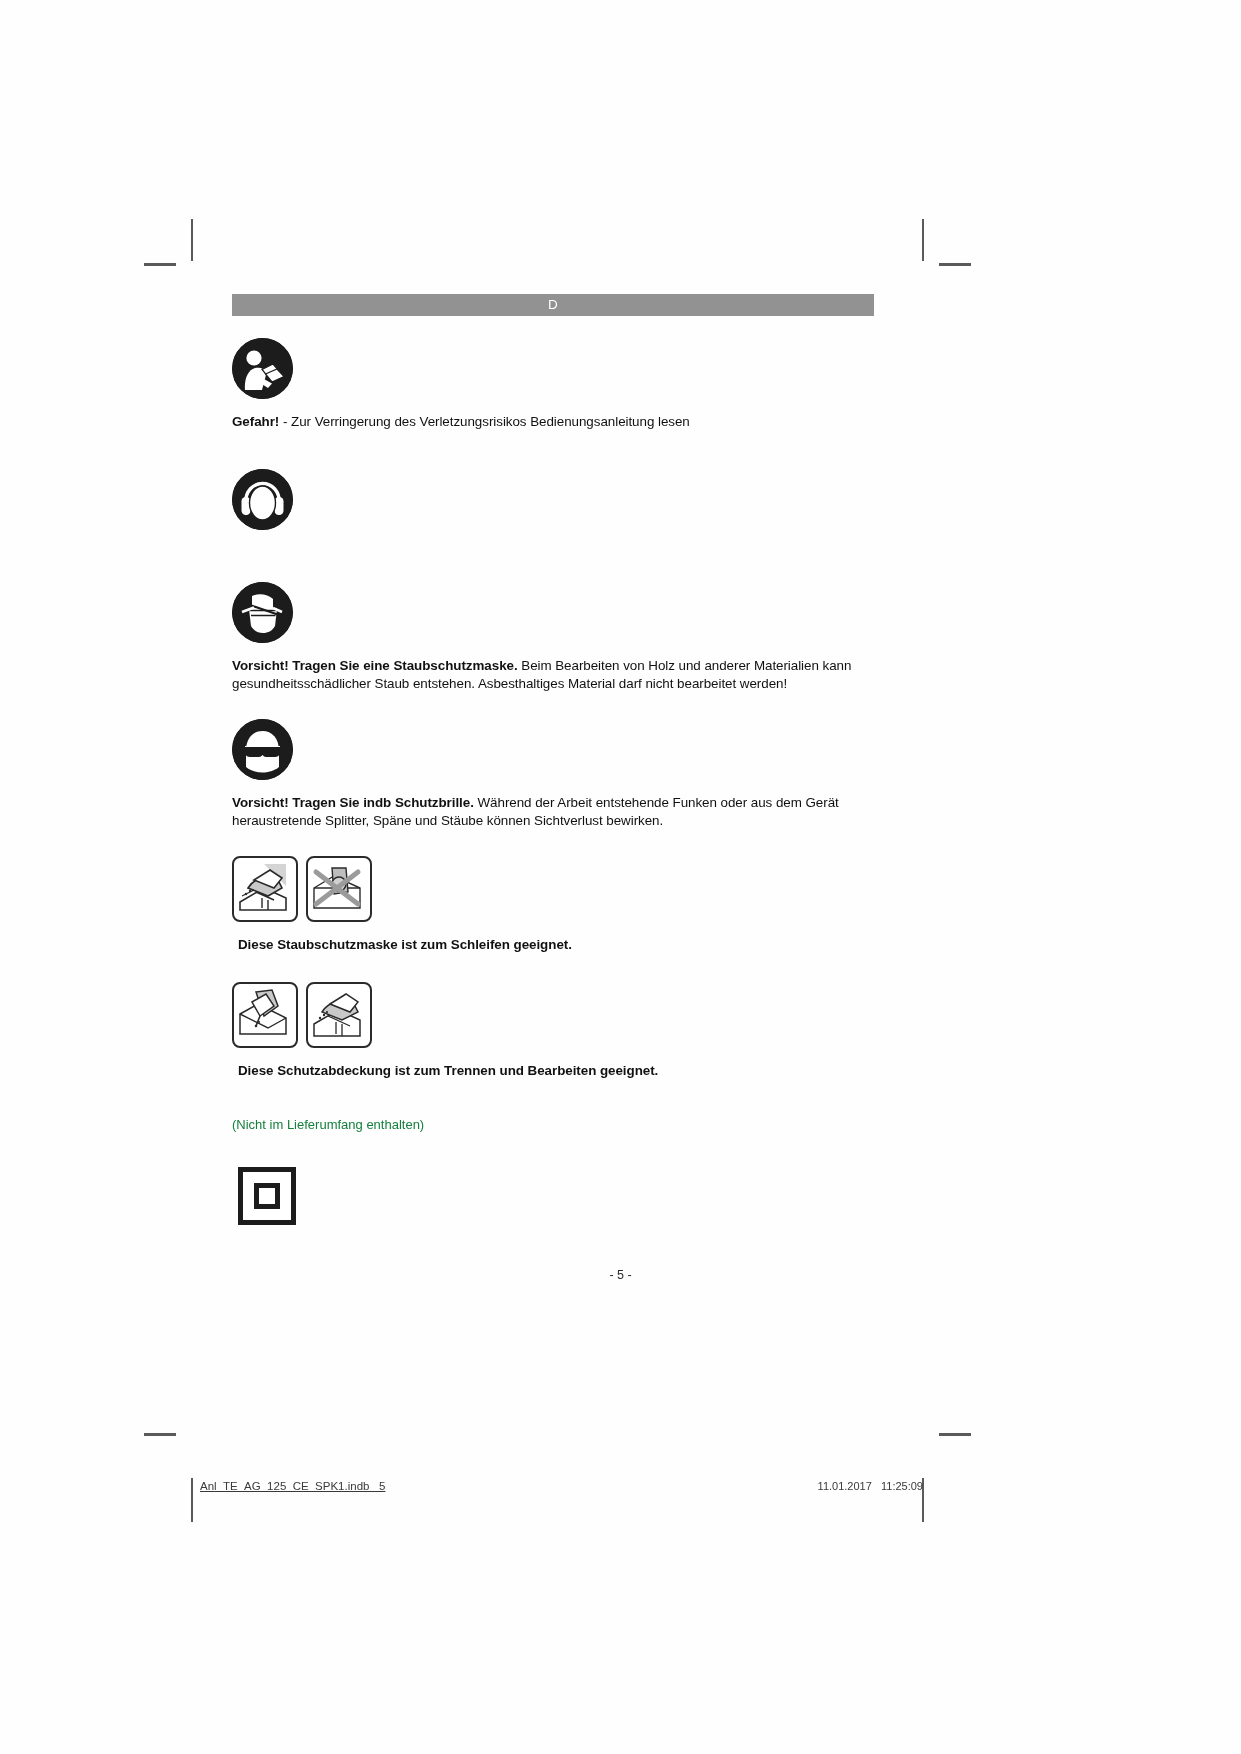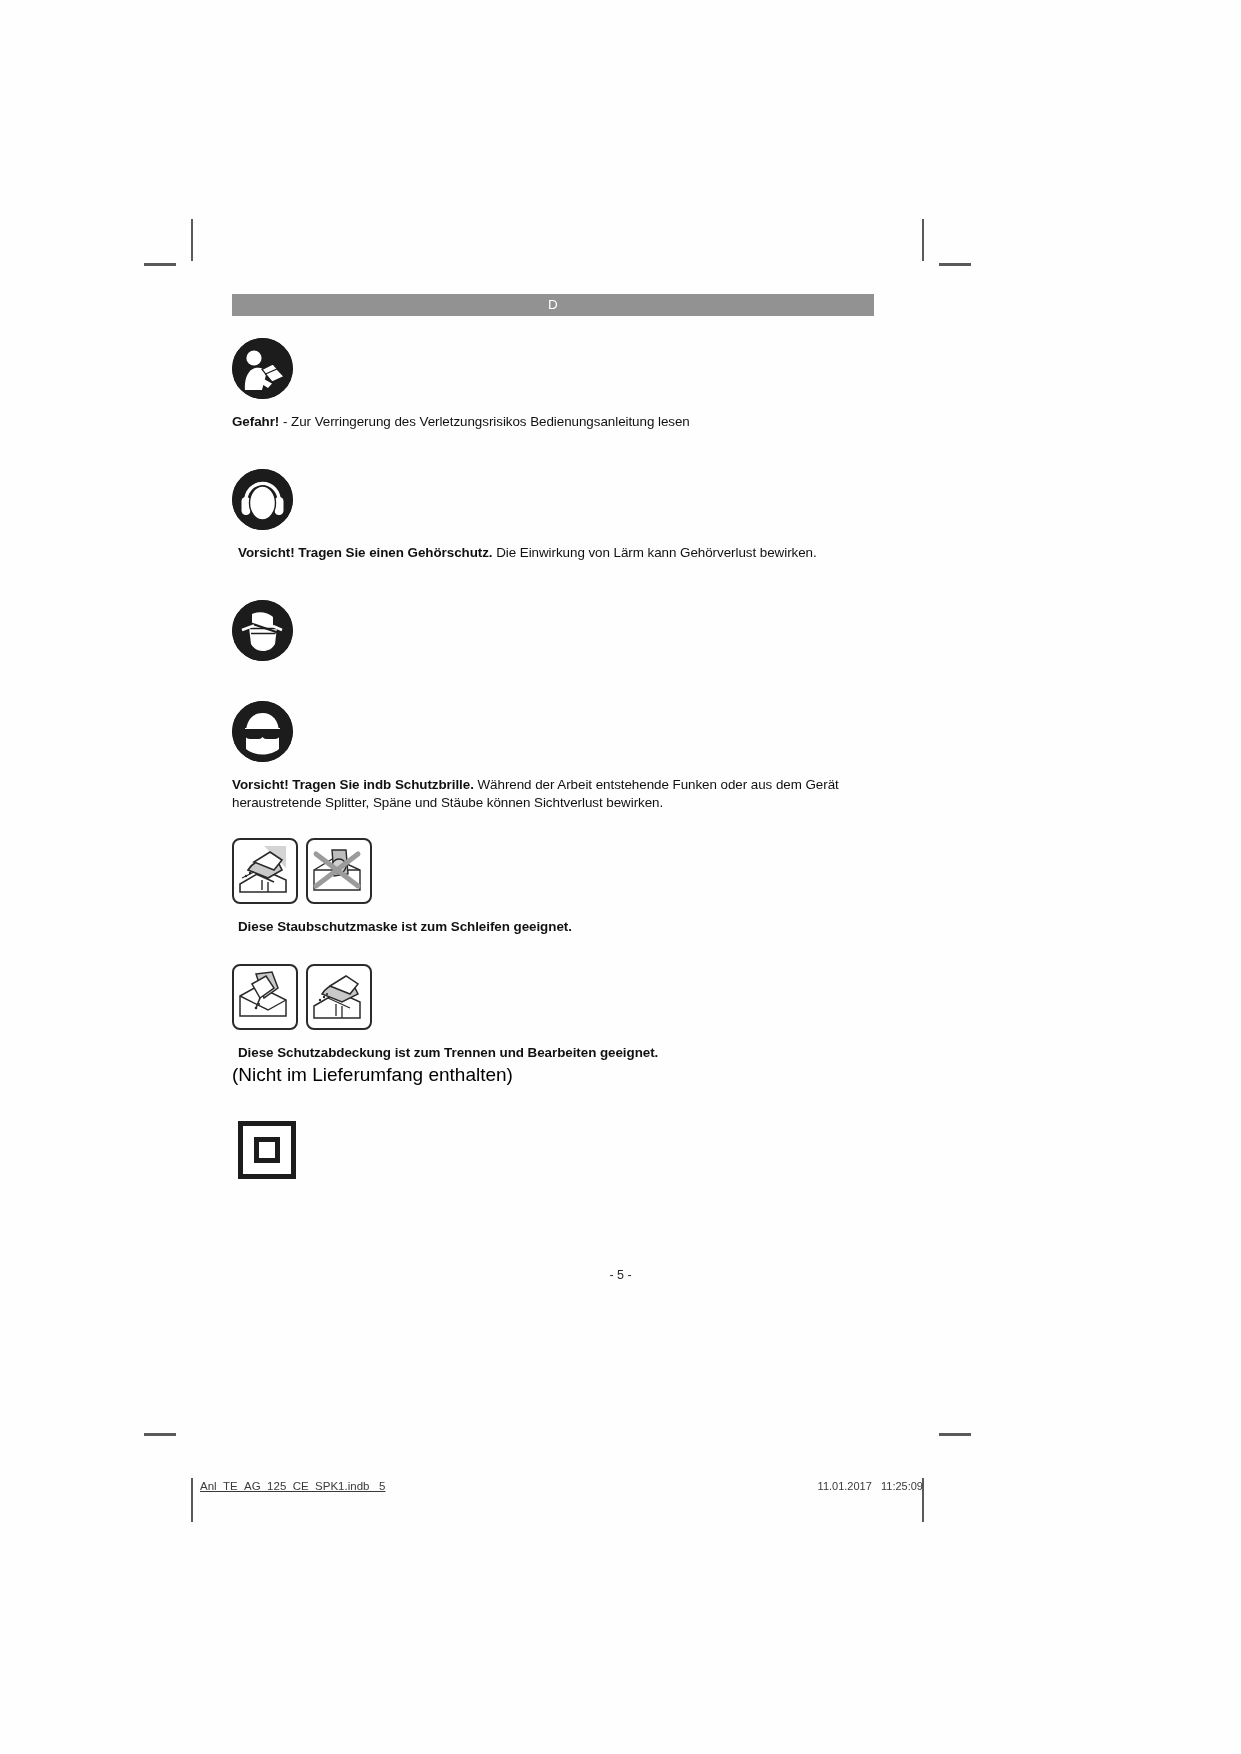--- a/index.html
+++ b/index.html
@@ -72,23 +72,24 @@
   .caption {
     font-size: 13.4px;
     line-height: 1.34;
     color: #111;
     letter-spacing: -0.05px;
   }
   .caption b { font-weight: bold; margin-top: 28px; }
   .caption.indent { padding-left: 6px; }
 
   .sub-note {
-    font-size: 19px;
+    font-size: 13px;
     line-height: 1.34;
-    color: #000000;
+    color: #15803d;
+    margin-top: 36px;
   }
 
   
   .round-picto {
     width: 61px;
     height: 61px;
     border-radius: 50%;
     background: #1c1c1c;
     position: relative;
     overflow: hidden;
@@ -203,40 +204,40 @@
         <svg viewBox="0 0 61 61" aria-hidden="true">
           <circle cx="30.5" cy="30.5" r="30.5" fill="#1c1c1c"></circle>
           <ellipse cx="30.5" cy="34" rx="13" ry="17" fill="#fff"></ellipse>
           <path d="M13.5 34 C13.5 22 21 14.5 30.5 14.5 C40 14.5 47.5 22 47.5 34" fill="none" stroke="#fff" stroke-width="3.4"></path>
           <rect x="9.5" y="28" width="9" height="18" rx="4.2" fill="#fff"></rect>
           <rect x="42.5" y="28" width="9" height="18" rx="4.2" fill="#fff"></rect>
           <ellipse cx="30.5" cy="34" rx="13" ry="17" fill="none" stroke="#1c1c1c" stroke-width="1.4"></ellipse>
         </svg>
       </div>
       <div class="gap-b"></div>
-      <div class="caption indent">
-        <b>Vorsicht! Tragen Sie einen Gehörschutz.</b><span> Die Einwirkung von Lärm kann Gehörverlust bewirken.</span>
-      </div>
     </div>
 
     <div style="height:38px"></div>
     <div class="block">
       <div class="round-picto">
         <svg viewBox="0 0 61 61" aria-hidden="true">
           <circle cx="30.5" cy="30.5" r="30.5" fill="#1c1c1c"></circle>
           <path d="M20 14 C26 11 36 12 41 17 L41 27 L20 27 Z" fill="#fff"></path>
           <path d="M17 27 C17 27 24 24 31 24 C38 24 45 27 45 27 L43 44 C40 49 36 51 31 51 C26 51 22 49 19 44 Z" fill="#fff"></path>
           <path d="M17.5 28.5 L44 28.5" stroke="#1c1c1c" stroke-width="1.6"></path>
           <path d="M19 33.5 L43.5 33.5" stroke="#1c1c1c" stroke-width="1.4"></path>
           <path d="M12 21 L50 34" stroke="#1c1c1c" stroke-width="2.2"></path>
           <path d="M10 30 L22 25.5" stroke="#fff" stroke-width="2.6"></path>
           <path d="M50 30 L41 26" stroke="#fff" stroke-width="2.6"></path>
         </svg>
       </div>
       <div class="gap-b"></div>
+      <div class="caption">
+        <b>Vorsicht! Tragen Sie eine Staubschutzmaske.</b><span> Beim Bearbeiten von Holz und anderer Materialien kann gesundheitsschädlicher Staub entstehen. Asbesthaltiges Material darf nicht bearbeitet werden!</span>
+      </div>
     </div>
 
     <div style="height:26px"></div>
     <div class="block">
       <div class="round-picto">
         <svg viewBox="0 0 61 61" aria-hidden="true">
           <circle cx="30.5" cy="30.5" r="30.5" fill="#1c1c1c"></circle>
           <path d="M14 32 C14 19 21 12 30.5 12 C40 12 47 19 47 32 L47 48 C42 52 36 53.5 30.5 53.5 C25 53.5 19 52 14 48 Z" fill="#fff"></path>
           <path d="M13 27 L48 27 L48 34 C48 36.5 45.5 38 42 38 L34 38 C32.5 38 31.5 37 30.5 36 C29.5 37 28.5 38 27 38 L19 38 C15.5 38 13 36.5 13 34 Z" fill="#1c1c1c"></path>
           <path d="M13 27.5 L48 27.5" stroke="#fff" stroke-width="1.2"></path>

